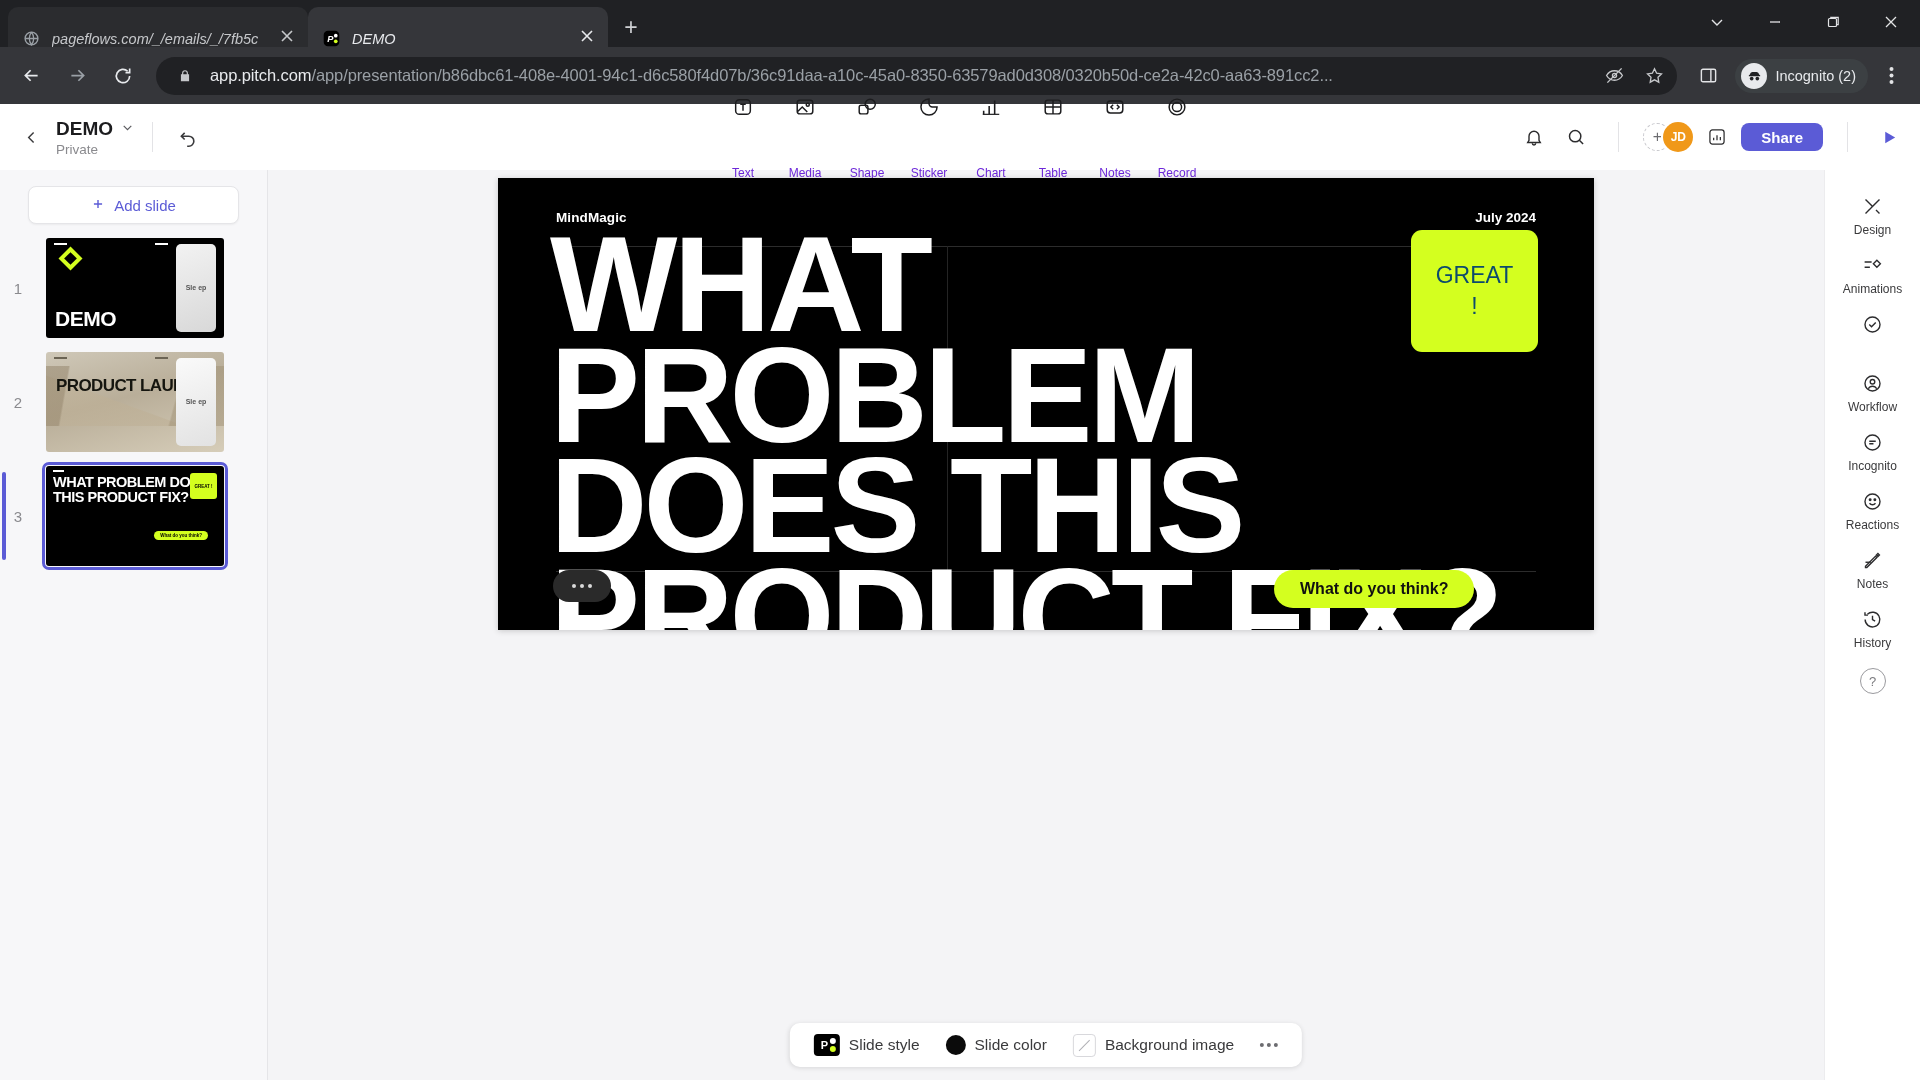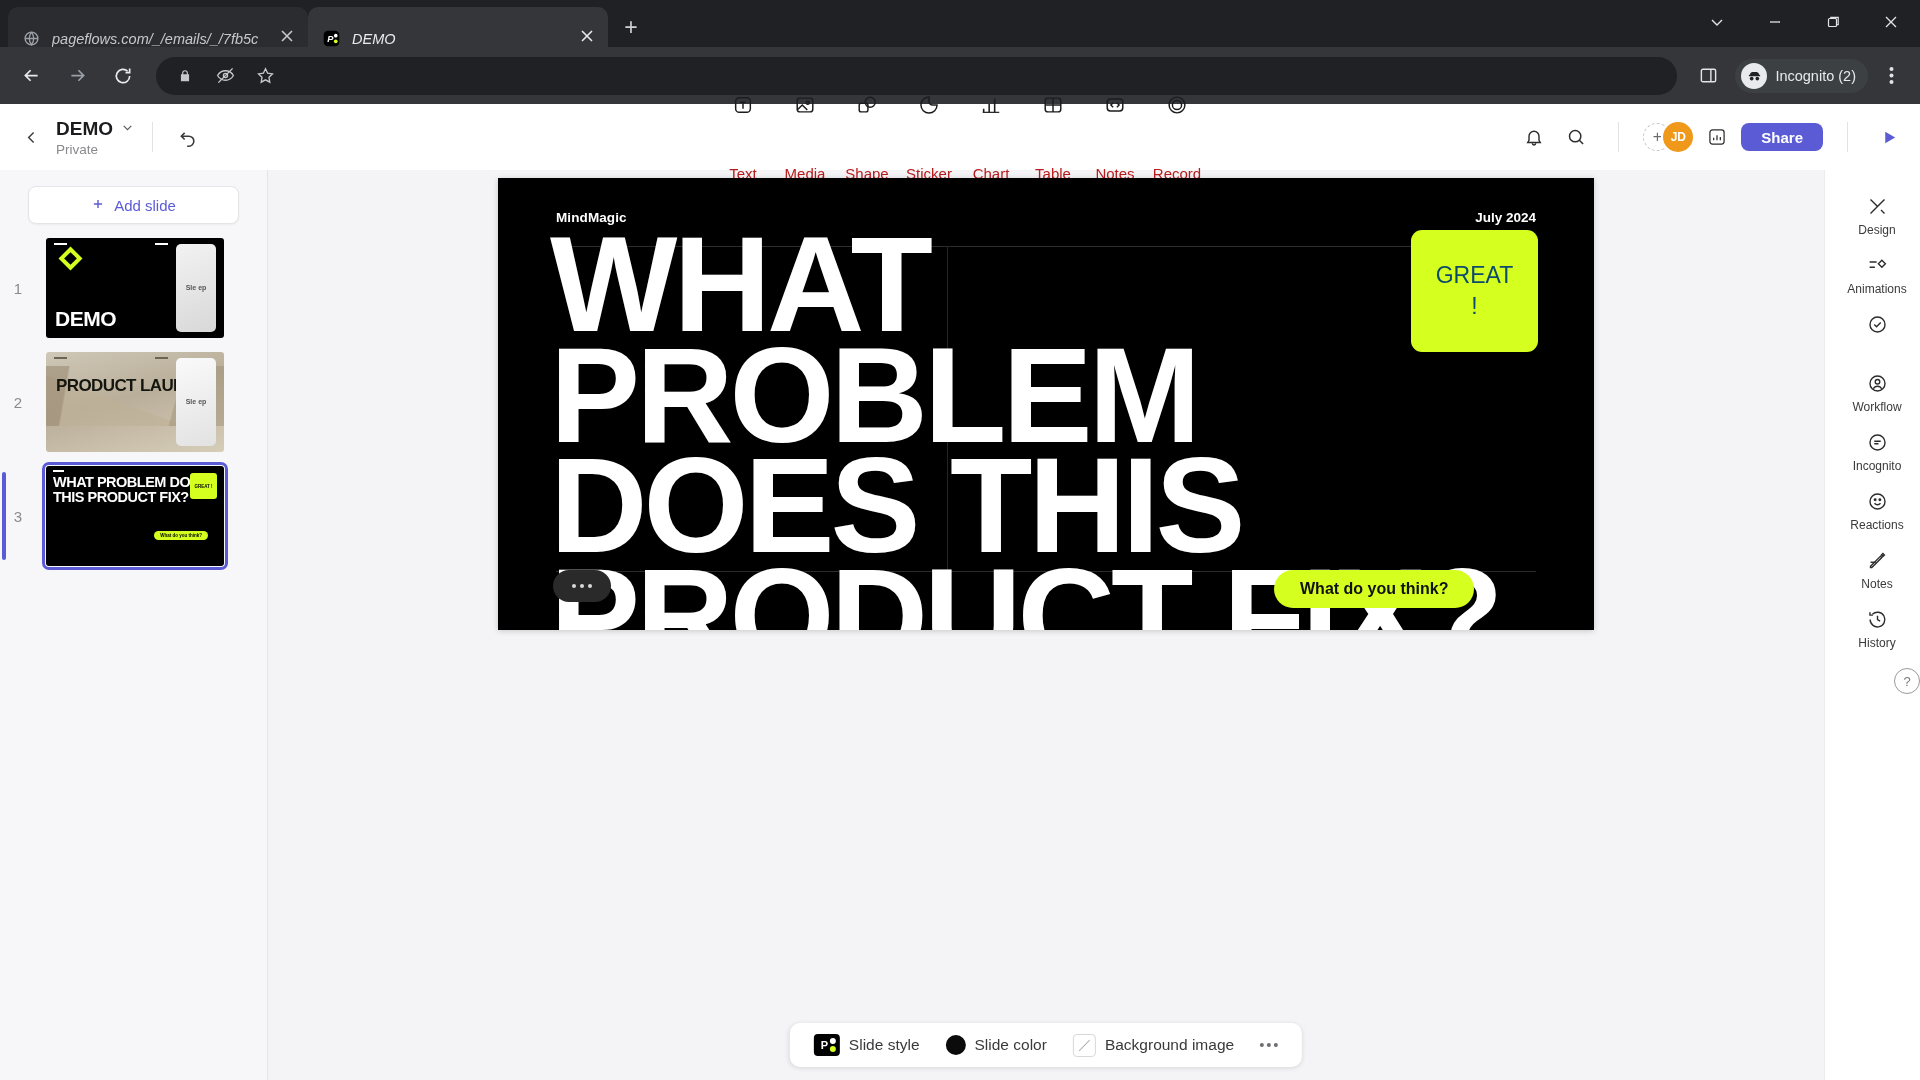--- a/index.html
+++ b/index.html
@@ -73,21 +73,21 @@
   .deck-meta { margin-left: 8px; display: flex; flex-direction: column; justify-content: center; }
   .deck-title-row { display: flex; align-items: center; gap: 8px; }
   .deck-title { font-size: 19px; font-weight: 700; color: #1c1c1e; }
   .deck-private { font-size: 13.5px; color: #8a8a8e; margin-top: 2px; }
   .vsep { width: 1px; height: 30px; background: #e3e3e6; margin: 0 18px; }
   .undo-btn { width: 34px; height: 34px; display: flex; align-items: center; justify-content: center; color: #3a3a3c; }
 
   .tools { position: absolute; left: 50%; transform: translateX(-50%); display: flex; gap: 4px; }
   .tool { width: 58px; display: flex; flex-direction: column; align-items: center; gap: 3px; padding: 4px 0; border-radius: 7px; }
   .tool-ic { height: 25px; display: flex; align-items: center; justify-content: center; color: #1c1c1e; }
-  .tool-lb { font-size: 15px; color: #b91c1c; margin-top: 44px; }
+  .tool-lb { font-size: 12px; color: #6d28d9; margin-top: 44px; }
 
   .top-right { margin-left: auto; display: flex; align-items: center; gap: 6px; }
   .tr-ic { width: 36px; height: 36px; display: flex; align-items: center; justify-content: center; color: #2c2c2e; border-radius: 7px; }
   .avatars { display: flex; align-items: center; }
   .av-add { width: 28px; height: 28px; border-radius: 50%; border: 1px dashed #c7c7cc; display:flex; align-items:center; justify-content:center; color:#6c6c70; font-size:16px; background:#fff; }
   .av-user { width: 30px; height: 30px; border-radius: 50%; background: #f09819; margin-left: -8px;
     display:flex; align-items:center; justify-content:center; color:#fff; font-size:12px; font-weight:700;
     box-shadow: 0 0 0 2px #fff; }
   .share-btn {
     height: 28px; background: #5b5bd6; color: #fff; border-radius: 8px; padding: 0 20px;
@@ -196,21 +196,21 @@
   .pitch-logo i.b { bottom: 4px; background: #d4ff1f; }
   .color-dot { width: 20px; height: 20px; border-radius: 50%; background: #0b0b0b; }
   .bg-swatch { width: 23px; height: 23px; border: 1px solid #d8d8dc; border-radius: 4px; position: relative; }
   .bg-swatch::after { content:""; position:absolute; left:3px; right:3px; top:50%; height:1px; background:#b0b0b5; transform: rotate(-45deg); }
   .sb-more { display:flex; gap:3px; padding: 0 10px; }
   .sb-more i { width:4px; height:4px; background:#6c6c70; border-radius:50%; display:block; }
 
   
   .right-rail {
     width: 96px; background: #ffffff; border-left: 1px solid #ececee;
-    display: flex; flex-direction: column; align-items: flex-end; padding-top: 16px; gap: 2px; flex: 0 0 96px;
+    display: flex; flex-direction: column; align-items: center; padding-top: 16px; gap: 2px; flex: 0 0 96px;
   }
   .rail-item { width: 86px; padding: 7px 0 6px; display: flex; flex-direction: column; align-items: center; gap: 4px; border-radius: 8px; }
   .rail-ic { height: 26px; display: flex; align-items: center; justify-content: center; color: #2c2c2e; }
   .rail-lb { font-size: 12px; color: #3a3a3c; }
   .rail-help { margin-top: 10px; width: 26px; height: 26px; border-radius: 50%; border: 1.5px solid #9a9a9e;
     display:flex; align-items:center; justify-content:center; font-size: 13px; color: #7a7a7e; }
 </style>
 </head>
 <body>
 
@@ -291,20 +291,21 @@
           <path d="M20 3v5h-5"></path>
         </svg>
     </div>
 
     <div class="omnibox">
       <span class="omni-ic">
         <svg width="14" height="14" viewBox="0 0 24 24" fill="#c6c8cb">
             <path d="M17 9V7a5 5 0 0 0-10 0v2H5v12h14V9h-2zm-8-2a3 3 0 0 1 6 0v2H9V7z"></path>
           </svg>
       </span>
+      <span class="omni-url"><b>app.pitch.com</b><span>/app/presentation/b86dbc61-408e-4001-94c1-d6c580f4d07b/36c91daa-a10c-45a0-8350-63579ad0d308/0320b50d-ce2a-42c0-aa63-891cc2...</span></span>
       <span class="omni-ic">
         <svg width="19" height="19" viewBox="0 0 24 24" fill="none" stroke="#c6c8cb" stroke-width="1.7">
             <path d="M2 12s3.6-6 10-6 10 6 10 6-3.6 6-10 6S2 12 2 12z"></path>
             <circle cx="12" cy="12" r="2.6"></circle>
             <path d="M3 21L21 3"></path>
           </svg>
       </span>
       <span class="omni-ic">
         <svg width="19" height="19" viewBox="0 0 24 24" fill="none" stroke="#c6c8cb" stroke-width="1.7">
             <path d="M12 3.5l2.7 5.6 6.1.9-4.4 4.3 1 6.1-5.4-2.9-5.4 2.9 1-6.1L3.2 10l6.1-.9z"></path>

